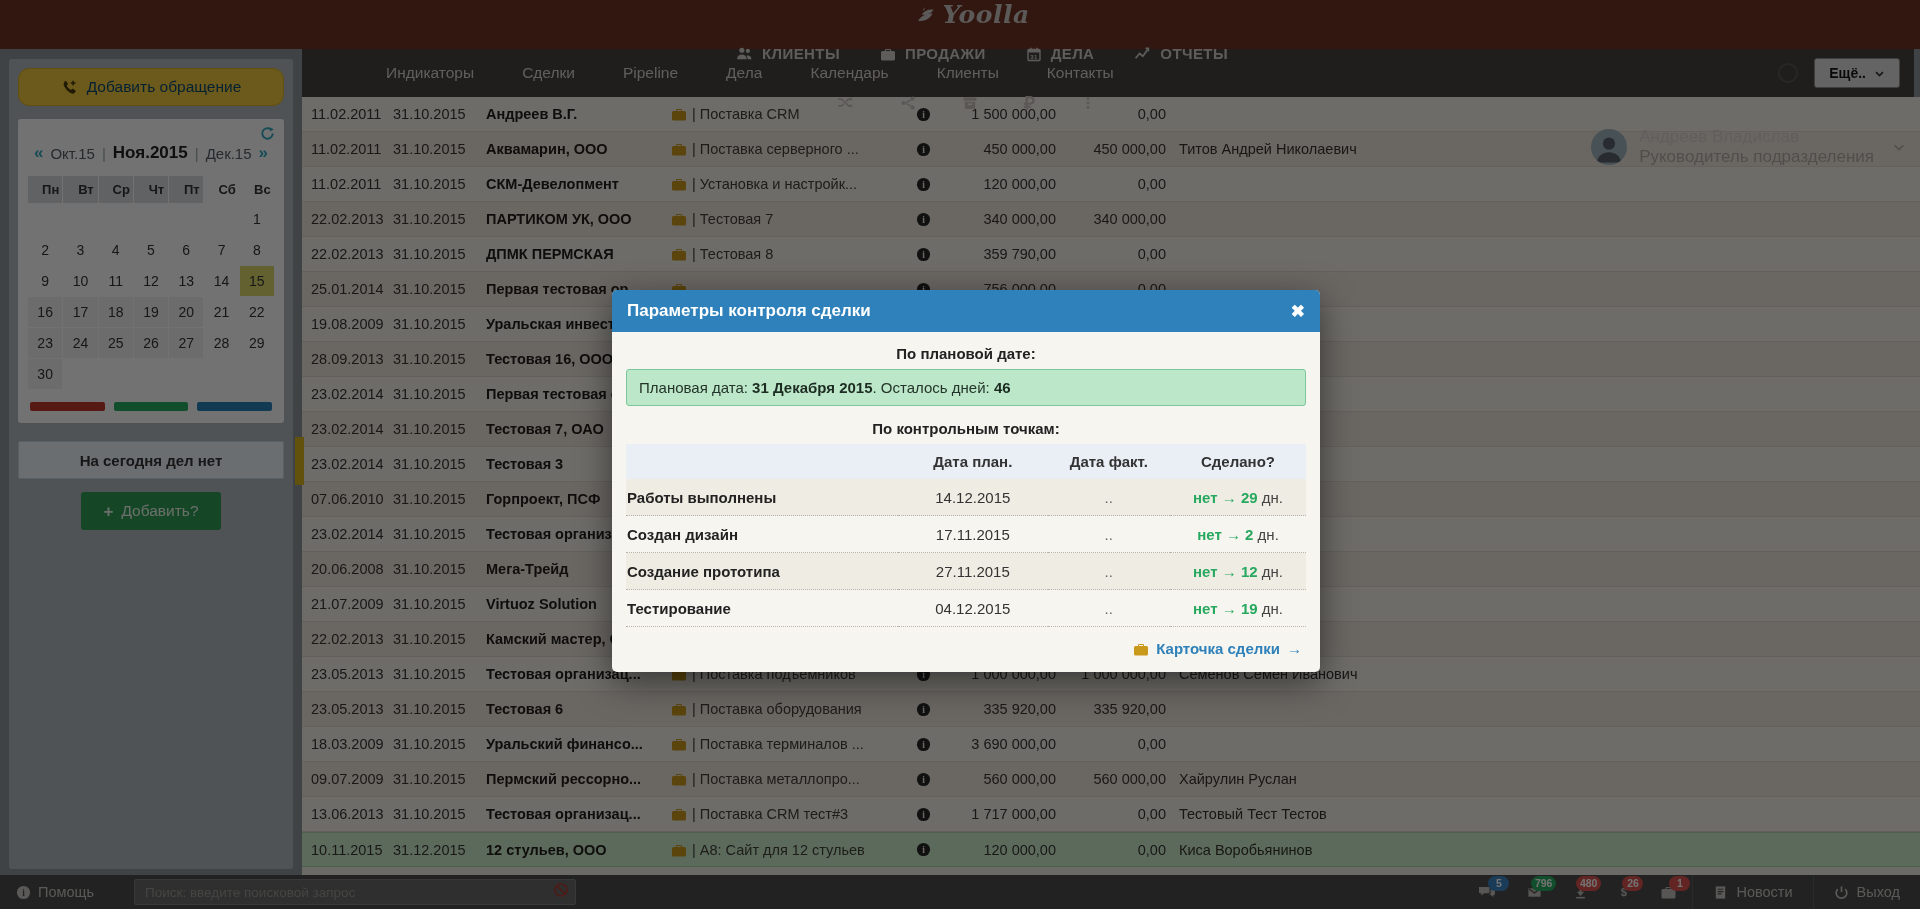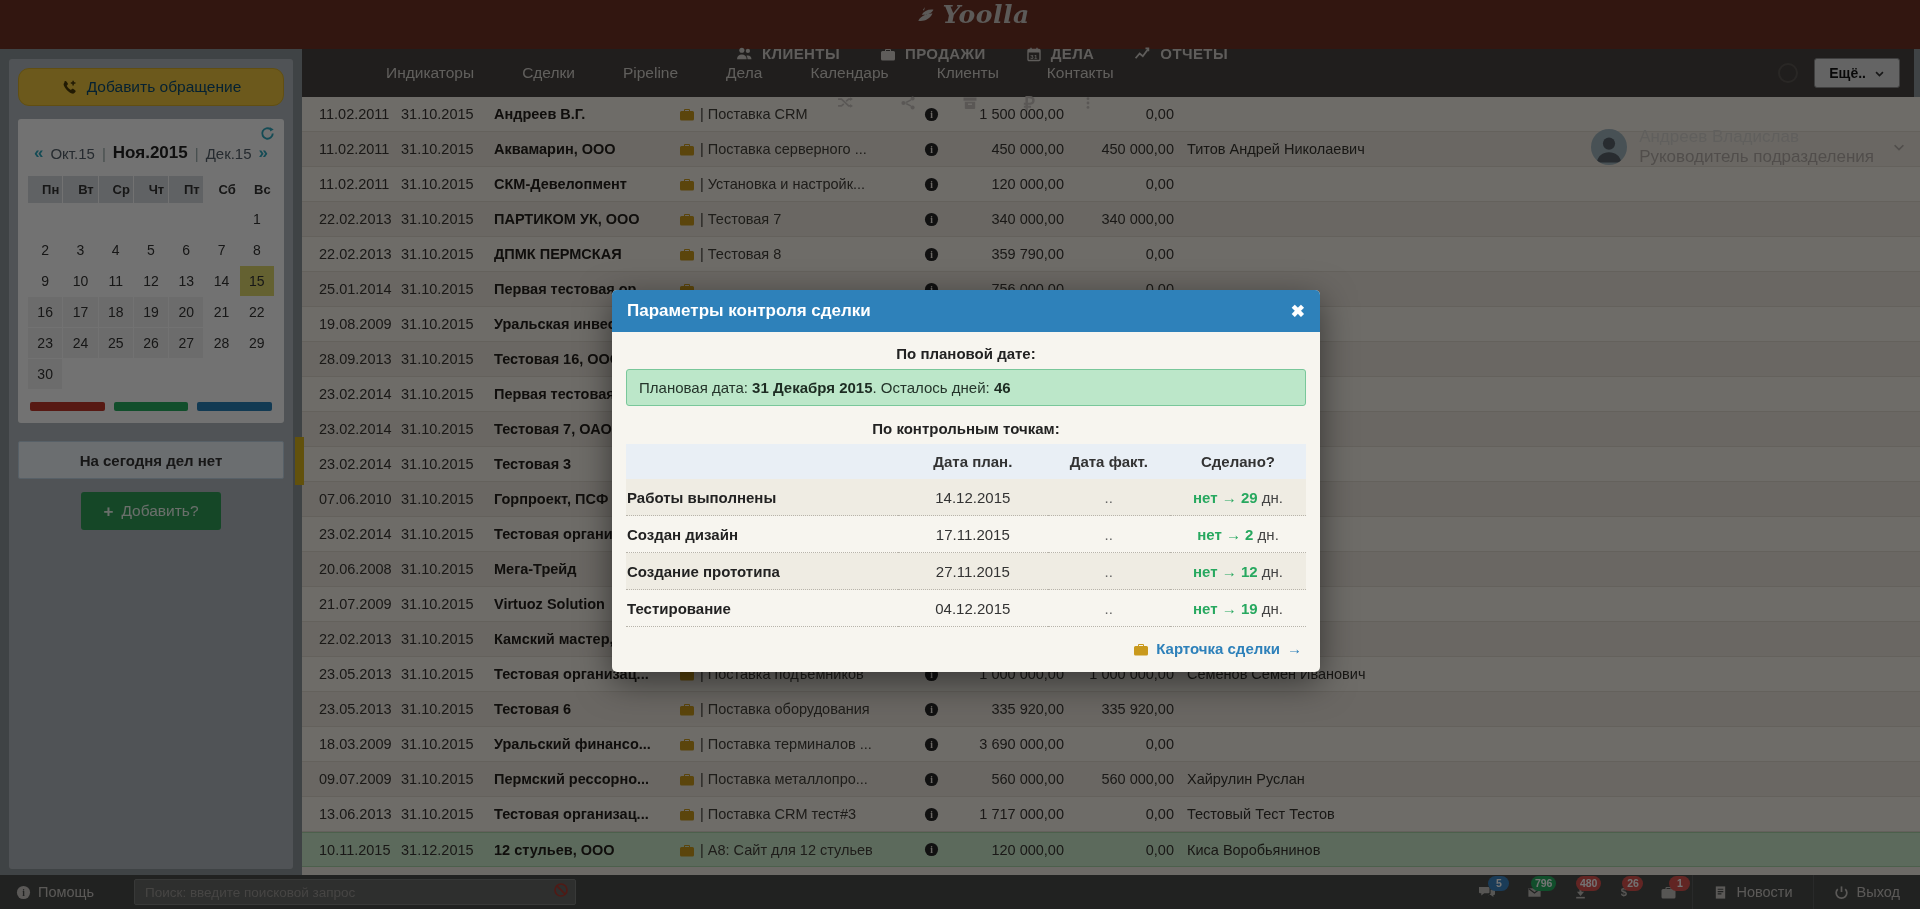--- a/index.html
+++ b/index.html
@@ -69,21 +69,21 @@
     display:flex;align-items:center;gap:8px;cursor:pointer;}
   .plus-glyph{font-weight:bold;font-size:17px;line-height:1;}
 
   
   .main{position:absolute;left:302px;top:97px;right:0;bottom:34px;background:#f0ebe2;z-index:3;overflow:hidden;}
   .deal-row{height:35px;display:flex;align-items:center;font-size:14.5px;border-bottom:1px solid #ddd7cc;
     box-sizing:border-box;cursor:pointer;color:#3a3733;}
   .deal-row:nth-child(odd){background:#f3efe7;}
   .deal-row:nth-child(even){background:#eae5db;}
   .deal-row.selected{background:#cdeccd;border-top:1px solid #a9d6a9;border-bottom:1px solid #a9d6a9;}
-  .c-date1{width:82px;padding-left:17px;flex:none;}
+  .c-date1{width:82px;padding-left:9px;flex:none;}
   .c-date2{width:93px;flex:none;}
   .c-company{width:180px;flex:none;font-weight:bold;color:#24201c;overflow:hidden;white-space:nowrap;}
   .c-bicon{width:26px;flex:none;color:#c9991c;}
   .c-deal{width:212px;flex:none;color:#44403a;overflow:hidden;white-space:nowrap;}
   .c-info{width:38px;flex:none;display:flex;justify-content:center;color:#262626;}
   .c-amt1{width:114px;flex:none;text-align:right;}
   .c-amt2{width:110px;flex:none;text-align:right;}
   .c-contact{flex:1;padding-left:13px;overflow:hidden;white-space:nowrap;color:#36332e;}
   .row-marker{position:absolute;left:295px;top:437px;width:9px;height:48px;background:#d9b31c;z-index:6;}
 

